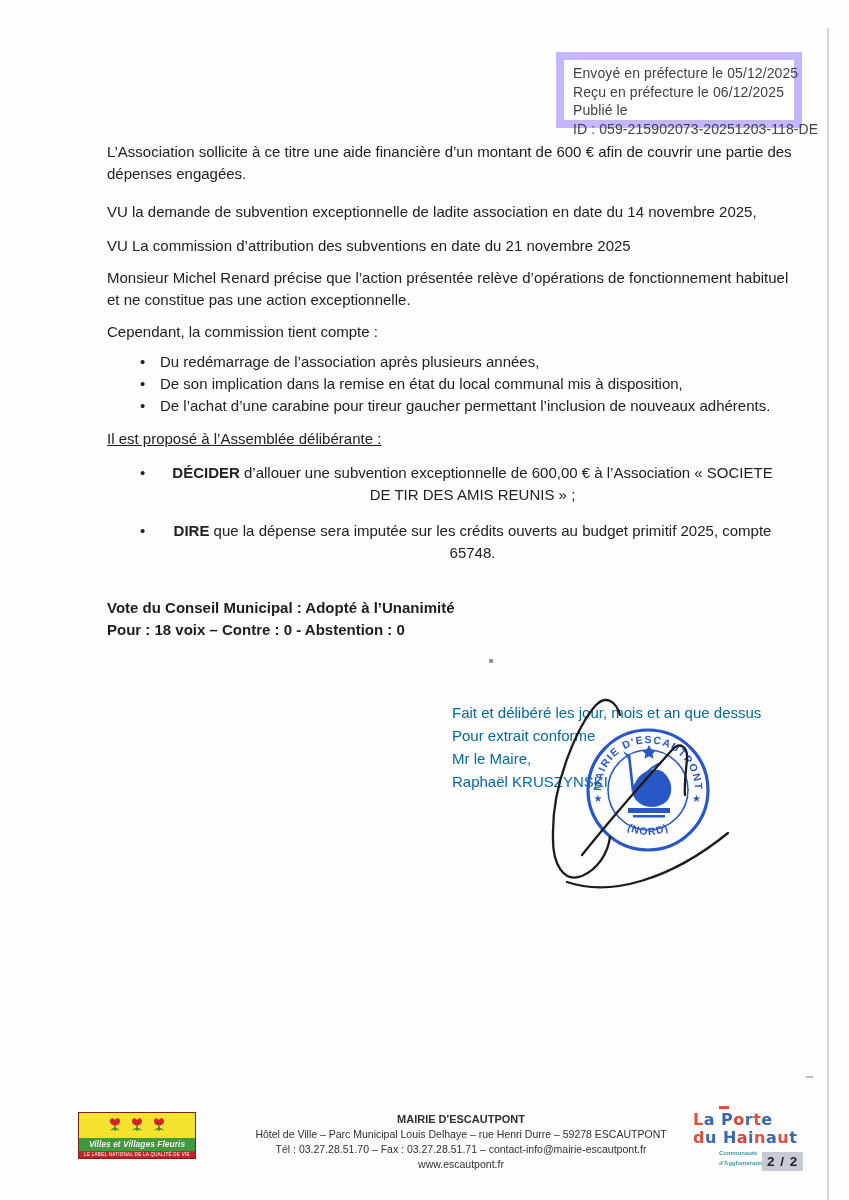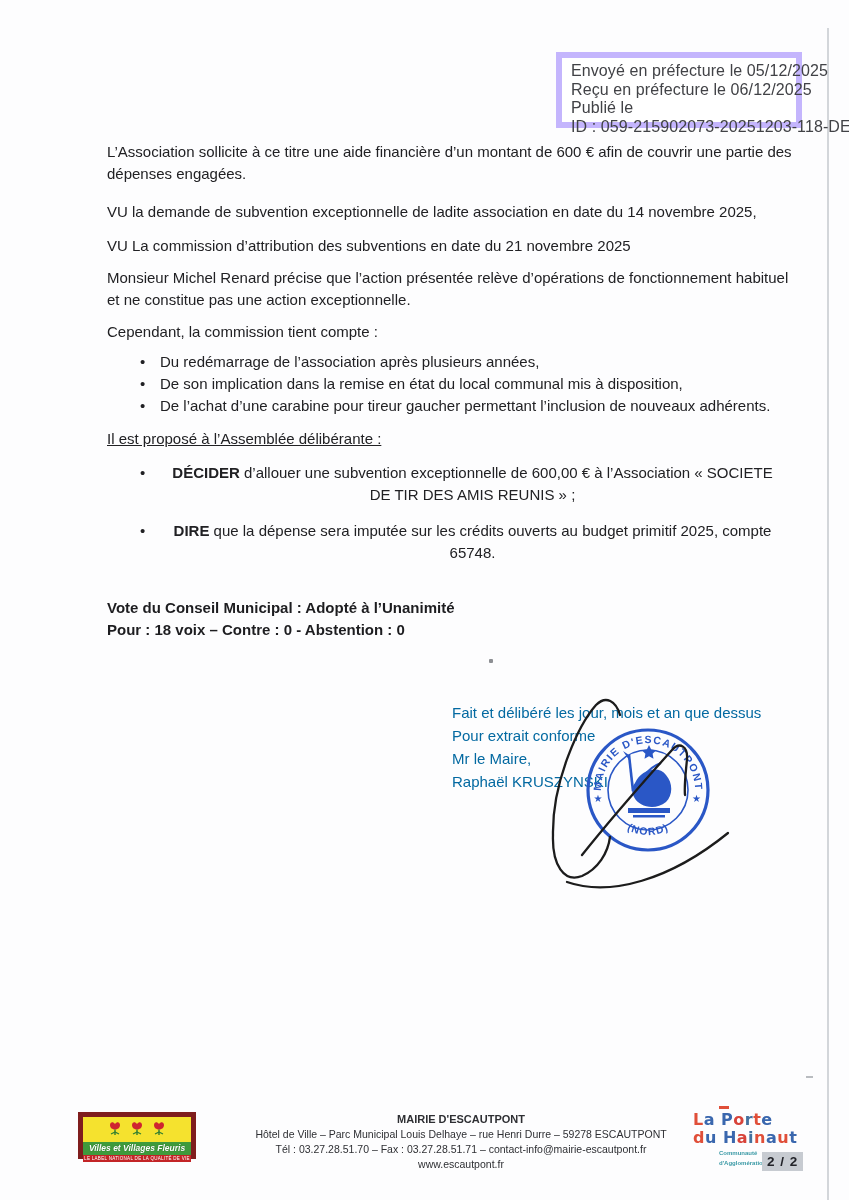--- a/index.html
+++ b/index.html
@@ -9,22 +9,22 @@
     font-family:"Liberation Sans",sans-serif;color:#222;
   }
   
   .scan-edge{position:absolute;left:827px;top:28px;width:2px;height:1172px;background:#d3d6da;}
   .scan-dash{position:absolute;left:806px;top:1076px;width:7px;height:2px;background:#b9bcc0;}
   .scan-speck{position:absolute;left:489px;top:659px;width:4px;height:4px;background:#8d8f93;border-radius:1px;}
 
   
   .stamp{
     position:absolute;left:556px;top:52px;width:246px;height:76px;
-    border:6px solid #c4b5fd;box-sizing:border-box;padding:4px 9px 0 9px;
-    font-size:16px;line-height:18.5px;color:#414246;letter-spacing:.1px;
+    border:8px solid #c4b5fd;box-sizing:border-box;padding:4px 9px 0 9px;
+    font-size:14px;line-height:18.5px;color:#414246;letter-spacing:.1px;
     background:#fff;
   }
   .stamp div{white-space:nowrap;}
 
   
   .bodycol{position:absolute;left:107px;top:141px;width:686px;font-size:15px;line-height:21.5px;color:#212124;}
   .bodycol p{margin:0;}
   .p1{margin-bottom:17px!important;}
   .p2{margin-bottom:12px!important;}
   .p3{margin-bottom:11px!important;}
@@ -38,21 +38,21 @@
   .decisions li{margin-bottom:14px;line-height:22px;}
   .decisions{margin-bottom:20px!important;text-align:center;}
   .vote{margin-top:33px;font-weight:bold;line-height:22px;color:#1d1d20;}
 
   
   .sigblock{position:absolute;left:452px;top:701px;font-size:15px;line-height:23px;color:#0369a1;}
   .seal{position:absolute;left:583px;top:725px;width:130px;height:130px;}
   .sigstrokes{position:absolute;left:540px;top:685px;width:210px;height:215px;}
 
   
-  .fleuris{position:absolute;left:78px;top:1112px;width:118px;height:47px;border:5px solid #7f1d1d;box-sizing:border-box;font-family:"Liberation Sans",sans-serif;}
+  .fleuris{position:absolute;left:78px;top:1112px;width:118px;height:47px;border:1px solid #7f1d1d;box-sizing:border-box;font-family:"Liberation Sans",sans-serif;}
   .fleuris-top{height:25px;background:#f5e22e;display:flex;align-items:center;justify-content:center;}
   .fleuris-mid{height:13px;background:#3f9a3c;color:#fff;font-weight:bold;font-style:italic;font-size:8.5px;line-height:13px;text-align:center;white-space:nowrap;text-shadow:0 0 1px #1c5c1a;}
   .fleuris-bot{height:7px;background:#c32427;color:#fff;font-size:4.5px;line-height:7px;text-align:center;white-space:nowrap;letter-spacing:.3px;}
 
   .footer-center{position:absolute;left:205px;top:1112px;width:512px;text-align:center;color:#2e2f33;}
   .footer-center .org{font-weight:bold;font-size:11px;line-height:15px;}
   .footer-center .ln{font-size:10.5px;line-height:15px;}
 
   .hainaut{position:absolute;left:693px;top:1106px;width:120px;line-height:1;}
   .hainaut-word{font-weight:bold;font-size:16px;letter-spacing:.5px;line-height:18px;font-family:"DejaVu Sans",sans-serif;}

